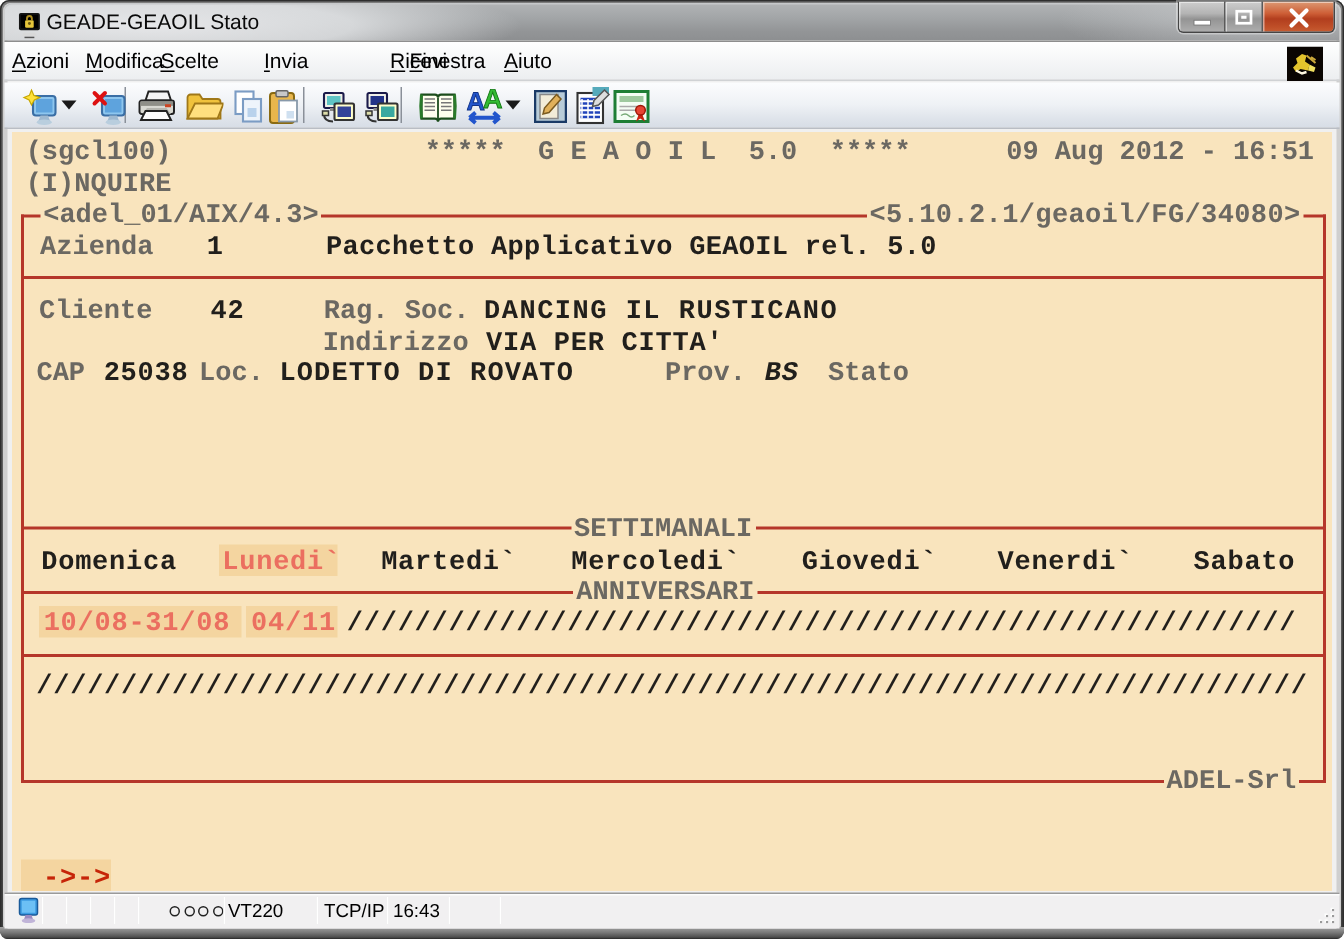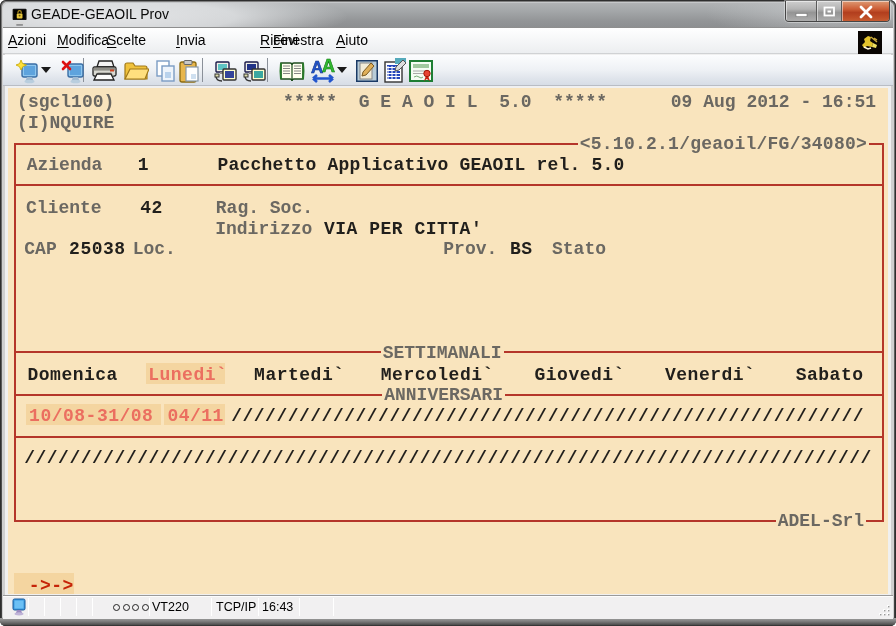--- a/index.html
+++ b/index.html
@@ -65,21 +65,21 @@
 <div id="titlebar">
   <svg width="28" height="24" style="position:absolute;left:8px;top:5px;transform:scale(0.82);transform-origin:0 0;" viewBox="0 0 28 24">
     <rect x="2" y="2" width="17" height="14" rx="1.5" fill="#141414"></rect>
     <rect x="3.5" y="3.5" width="14" height="11" fill="#000"></rect>
     <rect x="7" y="8" width="7" height="6" rx="1" fill="#e7c63b"></rect>
     <path d="M8.5 8 v-1.5 a2 2 0 0 1 4 0 V8" fill="none" stroke="#b09020" stroke-width="1.5"></path>
     <circle cx="10.5" cy="10.5" r="1.2" fill="#6d5a10"></circle>
     <path d="M6 18 h9 l2 3 h-13 z" fill="#d8d8d8"></path>
     <rect x="6.5" y="21.3" width="8" height="1.2" fill="#555"></rect>
   </svg>
-  <div id="title-txt">GEADE-GEAOIL Prov</div>
+  <div id="title-txt">GEADE-GEAOIL Stato</div>
 </div>
 <div id="winbtns">
   <div class="wbtn min"><svg width="31" height="21">
         <rect x="10" y="12.5" width="11" height="3.2" fill="#fff" stroke="#777" stroke-width="0.6"></rect>
       </svg></div>
   <div class="wbtn max"><svg width="25" height="21">
         <rect x="7.5" y="6.5" width="9.5" height="8" fill="none" stroke="#fff" stroke-width="1.8"></rect>
         <rect x="10.5" y="9.5" width="3.5" height="2" fill="#fff"></rect>
       </svg></div>
   <div class="wbtn cls"><svg width="48" height="21" viewBox="0 0 48 21">
@@ -227,38 +227,41 @@
   <div class="hl" style="left:17.9px; top:315.9px; width:135.1px; height:21px;"></div>
   <div class="hl" style="left:156px; top:315.9px; width:60.8px; height:21px;"></div>
   <div class="hl" style="left:5.5px; top:484.5px; width:60.5px; height:21.5px;"></div>
 
   <span class="t gy" style="left:9.1px; top:4.1px;">(sgcl100)</span>
   <span class="t gy" style="left:275.1px; top:4.1px;">*****  G E A O I L  5.0  *****</span>
   <span class="t gy" style="left:662.8px; top:4.1px;">09 Aug 2012 - 16:51</span>
 
   <span class="t gy" style="left:9.1px; top:25px;">(I)NQUIRE</span>
 
+  <span class="t gy onln" style="left:18.8px; top:45.9px;">&lt;adel_01/AIX/4.3&gt;</span>
   <span class="t gy onln" style="letter-spacing:0.25px; left:569.7px; top:45.9px;">&lt;5.10.2.1/geaoil/FG/34080&gt;</span>
 
   <span class="t gy" style="left:18.7px; top:66.9px;">Azienda</span>
   <span class="t bk wd" style="left:129.8px; top:66.9px;">1</span>
   <span class="t bk" style="letter-spacing:0.2px; left:209.4px; top:66.9px;">Pacchetto Applicativo GEAOIL rel. 5.0</span>
 
   <span class="t gy" style="left:18px; top:110.2px;">Cliente</span>
   <span class="t bk wd" style="left:132.3px; top:110.2px;">42</span>
   <span class="t gy" style="left:207.8px; top:110.2px;">Rag. Soc.</span>
+  <span class="t bk" style="letter-spacing:1px; left:314.7px; top:110.2px;">DANCING IL RUSTICANO</span>
 
   <span class="t gy" style="left:207.2px; top:131.1px;">Indirizzo</span>
   <span class="t bk wd" style="left:316px; top:131.1px;">VIA PER CITTA'</span>
 
   <span class="t gy" style="left:16.3px; top:150.5px;">CAP</span>
   <span class="t bk wd" style="left:61.1px; top:150.5px;">25038</span>
   <span class="t gy" style="left:124.7px; top:150.5px;">Loc.</span>
+  <span class="t bk" style="letter-spacing:0.75px; left:178.3px; top:150.5px;">LODETTO DI ROVATO</span>
   <span class="t gy" style="left:435.3px; top:150.5px;">Prov.</span>
-  <span class="t bk wd" style="left:501.9px; top:150.5px;">BS</span>
+  <span class="t bk wd" style="left:501.9px; top:150.5px;font-style:italic;">BS</span>
   <span class="t gy" style="left:544px; top:150.5px;">Stato</span>
 
   <span class="t gy onln" style="left:372.7px; top:255.1px;">SETTIMANALI</span>
 
   <span class="t bk wd" style="left:19.5px; top:277px;">Domenica</span>
   <span class="t rd wd" style="left:140.2px; top:277px;text-align:right;">Lunedi`</span>
   <span class="t bk wd" style="left:246.1px; top:277px;">Martedi`</span>
   <span class="t bk wd" style="left:372.8px; top:277px;">Mercoledi`</span>
   <span class="t bk wd" style="left:526.5px; top:277px;">Giovedi`</span>
   <span class="t bk wd" style="left:657px; top:277px;">Venerdi`</span>

